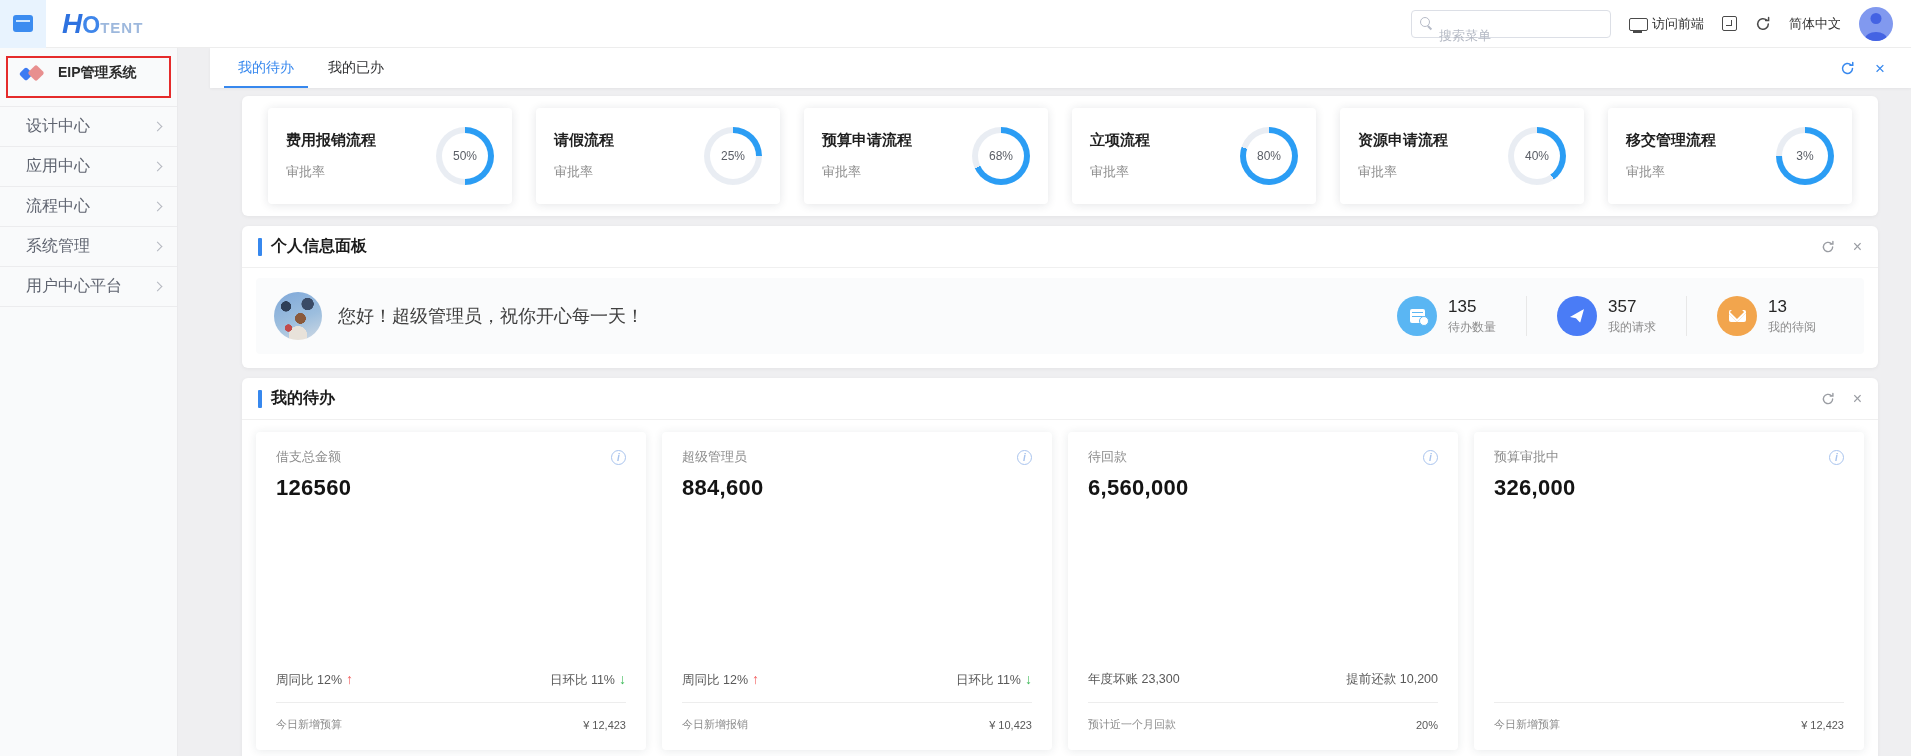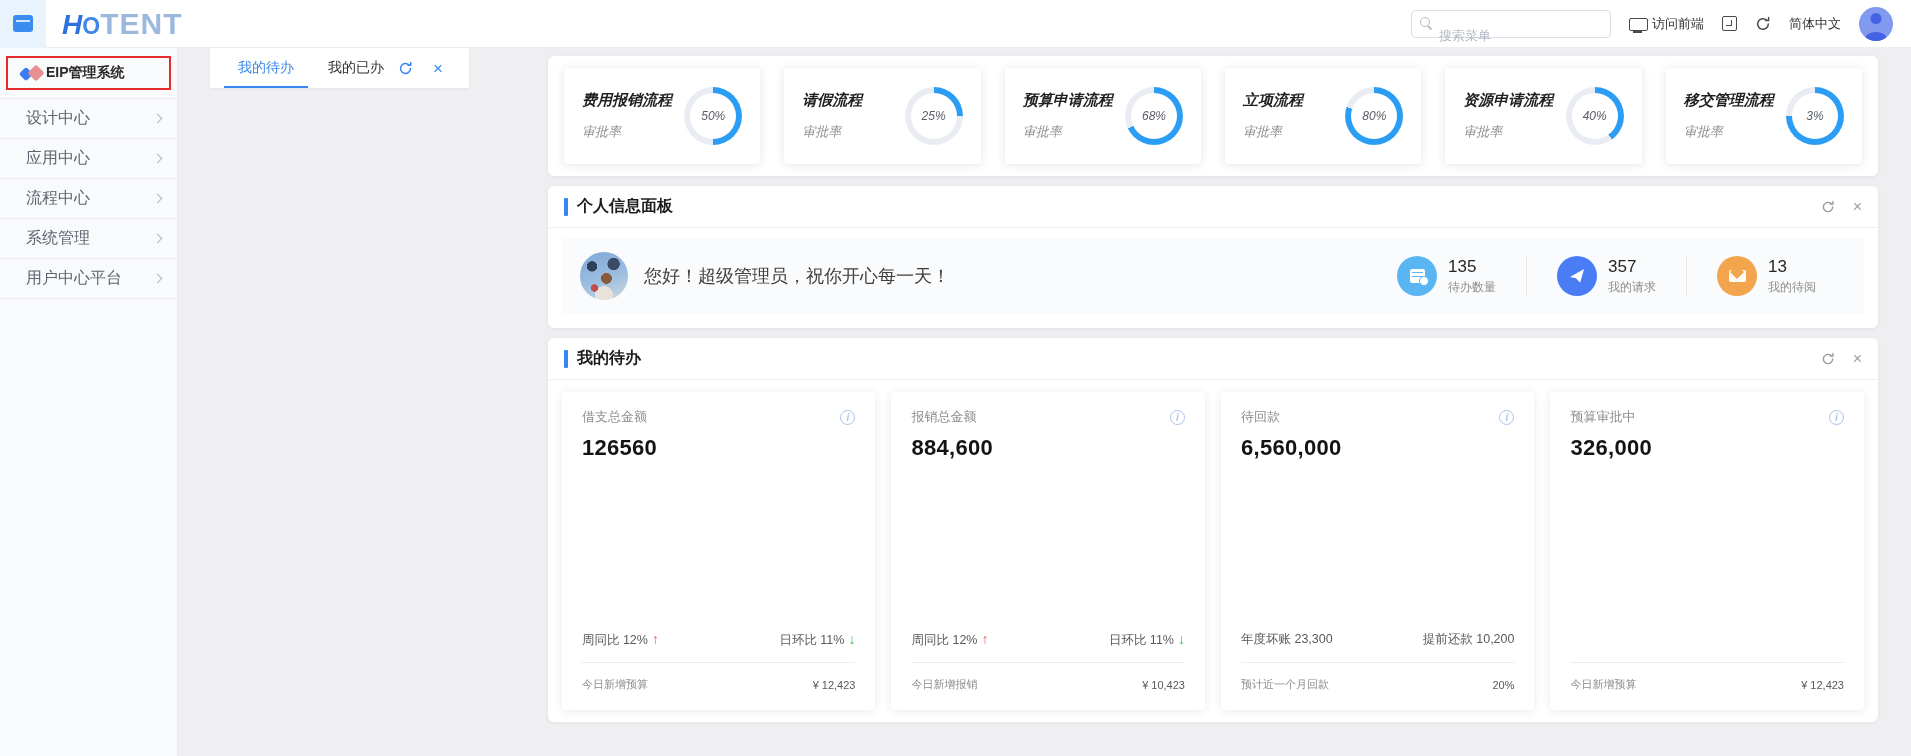--- a/index.html
+++ b/index.html
@@ -7,21 +7,21 @@
   body { font-family:"Liberation Sans","DejaVu Sans",sans-serif; background:#efeff1; color:#333; }
 
   
   .header { height:48px; background:#fff; display:flex; align-items:center; border-bottom:1px solid #ededed; position:relative; z-index:20; }
   .collapse-btn { width:46px; height:48px; background:#e8f3fe; display:flex; align-items:center; justify-content:center; cursor:pointer; }
   .collapse-glyph { width:20px; height:17px; background:#3c8cf0; border-radius:3px; position:relative; }
   .collapse-glyph::after { content:""; position:absolute; left:3px; right:3px; top:5px; height:2px; background:#cfe6fd; }
   .logo { margin-left:16px; display:flex; align-items:baseline; user-select:none; }
   .logo-h { font-size:28px; font-weight:900; font-style:italic; color:#2e72e0; letter-spacing:-1px; }
   .logo-o { font-size:23px; font-weight:800; color:#3f86ea; margin-left:1px; }
-  .logo-rest { font-size:30px; font-weight:800; color:#9db8dd; letter-spacing:1px; }
+  .logo-rest { font-size:15px; font-weight:800; color:#9db8dd; letter-spacing:1px; }
   .header-right { margin-left:auto; display:flex; align-items:center; gap:18px; padding-right:18px; }
   .search-box { width:200px; height:28px; border:1px solid #dcdfe6; border-radius:4px; display:flex; align-items:center; padding:0 8px; gap:6px; background:#fff; }
   .icon-search { width:13px; height:13px; position:relative; flex:none; }
   .icon-search::before { content:""; position:absolute; left:0; top:0; width:8px; height:8px; border:1.4px solid #b7bcc8; border-radius:50%; }
   .icon-search::after { content:""; position:absolute; left:8px; top:8px; width:5px; height:1.6px; background:#b7bcc8; transform:rotate(45deg); transform-origin:left center; }
   .search-box input { border:none; outline:none; flex:1; font-size:13px; color:#606266; font-family:inherit; background:transparent;margin-top:24px; }
   .search-box input::placeholder { color:#b4b9c4; }
   .hdr-item { display:flex; align-items:flex-end; gap:6px; font-size:13px; color:#333; cursor:pointer; }
   .icon-monitor { width:17px; height:15px; position:relative; }
   .icon-monitor::before { content:""; position:absolute; left:0; top:0; width:17px; height:11px; border:1.6px solid #4a4a4a; border-radius:2px; }
@@ -29,25 +29,25 @@
   .icon-fullscreen { width:15px; height:15px; border:1.7px solid #4a4a4a; border-radius:2px; position:relative; cursor:pointer; }
   .icon-fullscreen::after { content:""; position:absolute; left:3px; top:3px; width:5px; height:5px; border:1.4px solid #4a4a4a; border-left:none; border-top:none; }
   .icon-refresh { display:inline-flex; cursor:pointer; }
   .avatar { width:34px; height:34px; border-radius:50%; background:#8199ef; position:relative; overflow:hidden; cursor:pointer; }
   .avatar::before { content:""; position:absolute; left:50%; top:6px; transform:translateX(-50%); width:11px; height:11px; border-radius:50%; background:#4463e3; }
   .avatar::after { content:""; position:absolute; left:50%; bottom:-4px; transform:translateX(-50%); width:22px; height:13px; border-radius:50% 50% 0 0; background:#4463e3; }
 
   
   .body-row { display:flex; height:708px; }
   .sidebar { width:178px; flex:none; background:#f9fafb; border-right:1px solid #eaeaec; }
-  .main { flex:1; display:flex; flex-direction:row; min-width:0;gap:15px; }
+  .main { flex:1; display:flex; flex-direction:column; min-width:0; }
 
   
   .eip-wrap { padding:8px 6px 0; border-bottom:1px solid #ececee; }
-  .eip-box { border:2px solid #e52b2b; display:flex; align-items:center; padding:6px 4px 6px 12px; margin-bottom:8px; cursor:pointer; }
+  .eip-box { border:2px solid #e52b2b; display:flex; align-items:center; gap:12px; padding:6px 4px 14px 12px; margin-bottom:8px; cursor:pointer; }
   .diamonds { width:26px; height:18px; position:relative; flex:none; }
   .diamond-blue { position:absolute; left:1px; top:5px; width:10px; height:10px; background:#3e7bf2; transform:rotate(45deg); border-radius:2px; }
   .diamond-red { position:absolute; left:10px; top:3px; width:12px; height:12px; background:#e88f8f; transform:rotate(45deg); border-radius:2px; }
   .eip-title { font-size:14px; font-weight:700; color:#2b2b2b; }
   .menu-item { height:40px; display:flex; align-items:center; justify-content:space-between; padding:0 16px 0 26px; font-size:16px; color:#5f6470; border-bottom:1px solid #ececee; cursor:pointer; }
   .chev { width:7px; height:7px; border-top:1.6px solid #b4b7bf; border-right:1.6px solid #b4b7bf; transform:rotate(45deg); flex:none; }
 
   
   .tab-bar { margin-left:32px; height:40px; background:#fff; display:flex; align-items:center; box-shadow:0 1px 3px rgba(0,0,0,.05); }
   .tab { height:40px; line-height:38px; padding:0 14px; margin-left:6px; font-size:14px; color:#303133; cursor:pointer; border-bottom:2px solid transparent; }
@@ -59,21 +59,21 @@
   
   .content { flex:1; overflow:hidden; padding:8px 33px 0 64px; }
   .panel { background:#fff; border-radius:6px; box-shadow:0 1px 4px rgba(0,0,0,.05); margin-bottom:10px; }
   .panel-head { display:flex; align-items:center; height:42px; padding:0 16px; border-bottom:1px solid #f0f0f0; }
   .accent { width:4px; height:18px; background:#3788ee; border-radius:1px; margin-right:9px; }
   .panel-title { font-size:16px; font-weight:700; color:#1b1b1b; }
   .panel-head-icons { margin-left:auto; display:flex; align-items:center; gap:18px; color:#9a9da3; }
   .panel-close { font-size:16px; line-height:1; cursor:pointer; color:#9a9da3; }
 
   
-  .wf-panel { padding:12px 16px;font-style:italic; }
+  .wf-panel { padding:12px 26px; }
   .wf-cards { display:flex; gap:24px; }
   .wf-card { flex:1; min-width:0; background:#fff; border-radius:4px; box-shadow:0 1px 10px rgba(31,45,61,.12); padding:16px 18px; height:96px; display:flex; align-items:center; justify-content:space-between; cursor:pointer; }
   .wf-left { display:flex; flex-direction:column; gap:13px; min-width:0; }
   .wf-title { font-size:15px; font-weight:700; color:#1f1f1f; white-space:nowrap; }
   .wf-metric { font-size:13px; color:#8c8c8c; }
   .ring { width:58px; height:58px; border-radius:50%; position:relative; flex:none; }
   .ring-inner { position:absolute; inset:6px; background:#fff; border-radius:50%; display:flex; align-items:center; justify-content:center; font-size:12px; color:#5a5e66; }
 
   
   .personal-body { padding:10px 14px 14px; }
@@ -364,21 +364,21 @@
       <span class="mr">日环比 11%<span class="trend down">↓</span></span>
     </div>
     <div class="fin-div"></div>
     <div class="fin-bottom">
       <span class="bl">今日新增预算</span>
       <span class="br">¥ 12,423</span>
     </div>
   </div>
             <div class="fin-card">
     <div class="fin-top">
-      <span class="fin-label">报销总金额</span>
+      <span class="fin-label">超级管理员</span>
       <span class="icon-info"></span>
     </div>
     <div class="fin-value">884,600</div>
     <div class="fin-spacer"></div>
     <div class="fin-mid">
       <span class="ml">周同比 12%<span class="trend up">↑</span></span>
       <span class="mr">日环比 11%<span class="trend down">↓</span></span>
     </div>
     <div class="fin-div"></div>
     <div class="fin-bottom">

